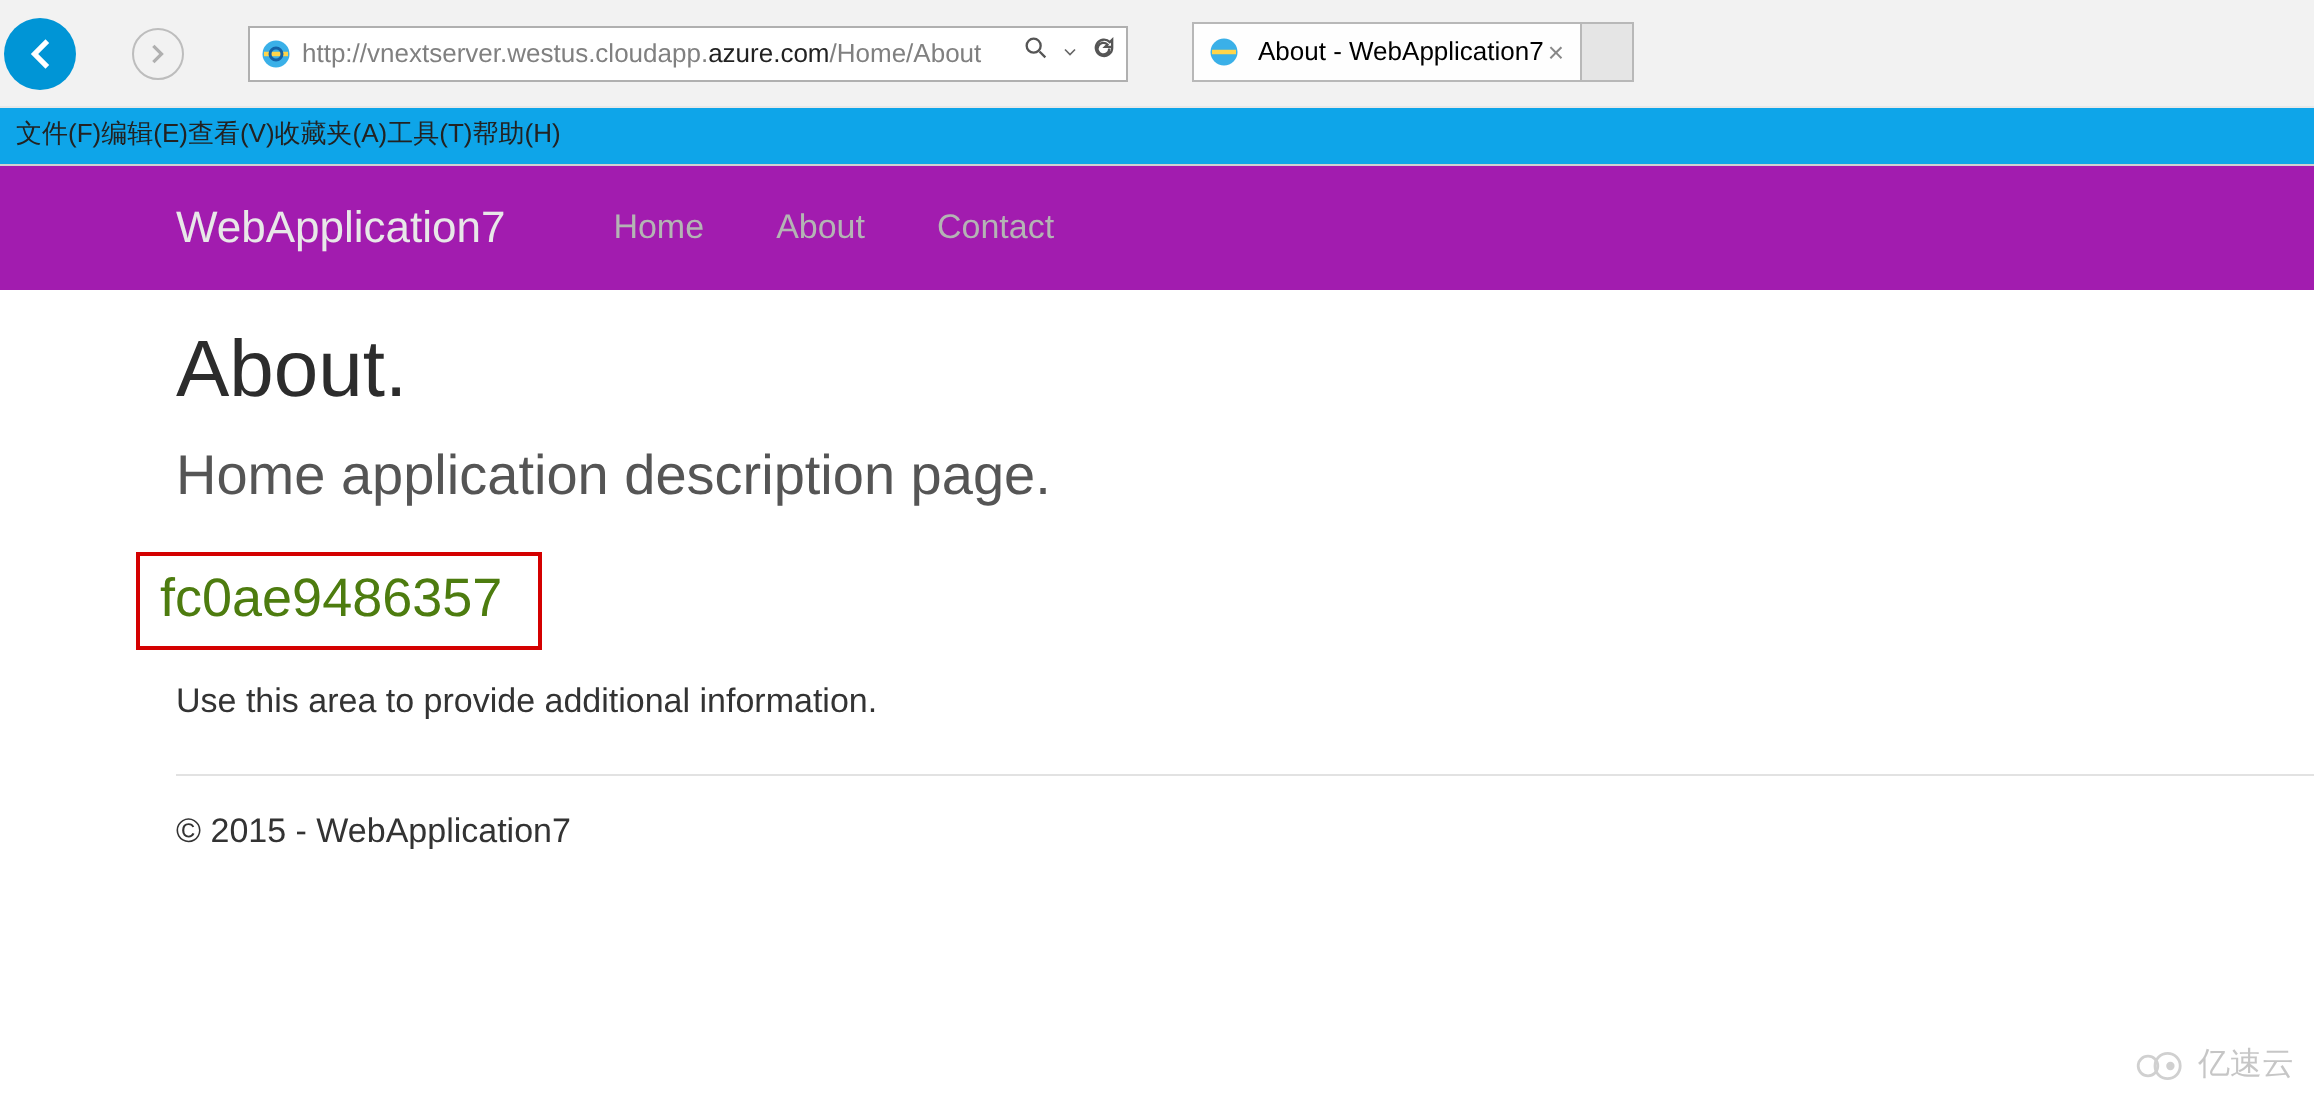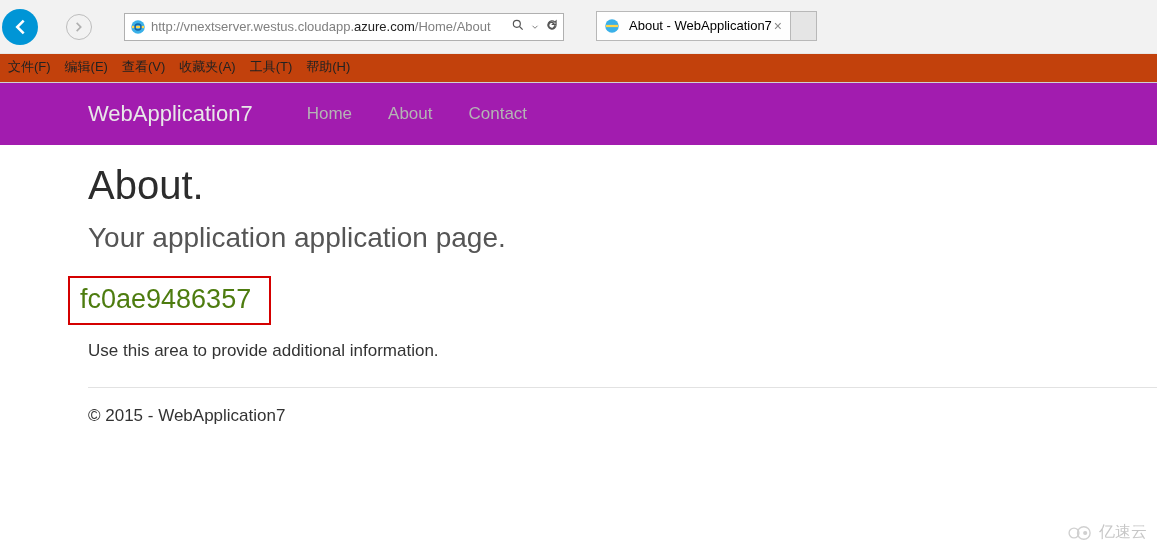--- a/index.html
+++ b/index.html
@@ -94,23 +94,22 @@
     }
     .new-tab {
       width: 26px; height: 30px;
       border: 1px solid #b8b8b8;
       border-left: none;
       background: #e5e5e5;
     }
     .menu-bar {
       display: flex;
       padding: 4px 8px 6px 8px;
-      gap: 14px;
       font-size: 13px;
-      background: #c2410c;
+      background: #0ea5e9;
       border-top: 1px solid #e8e8e8;
     }
     .menu-bar span { color: #222; cursor: default; }
 
     
     .site-nav {
       background: #a21caf;
       height: 62px;
       display: flex;
       align-items: center;
@@ -251,21 +250,21 @@
 
 <div class="site-nav">
   <span class="brand">WebApplication7</span>
   <a class="nav-link">Home</a>
   <a class="nav-link">About</a>
   <a class="nav-link">Contact</a>
 </div>
 
 <div class="content">
   <h1 class="page-title">About.</h1>
-  <h2 class="subtitle">Your application application page.</h2>
+  <h2 class="subtitle">Home application description page.</h2>
   <div class="highlight-box">
     <span class="val">fc0ae9486357</span>
   </div>
   <p class="info-text">Use this area to provide additional information.</p>
   <hr class="sep">
   <p class="footer">© 2015 - WebApplication7</p>
 </div>
 
 <div class="watermark">
   <svg viewBox="0 0 40 24">

